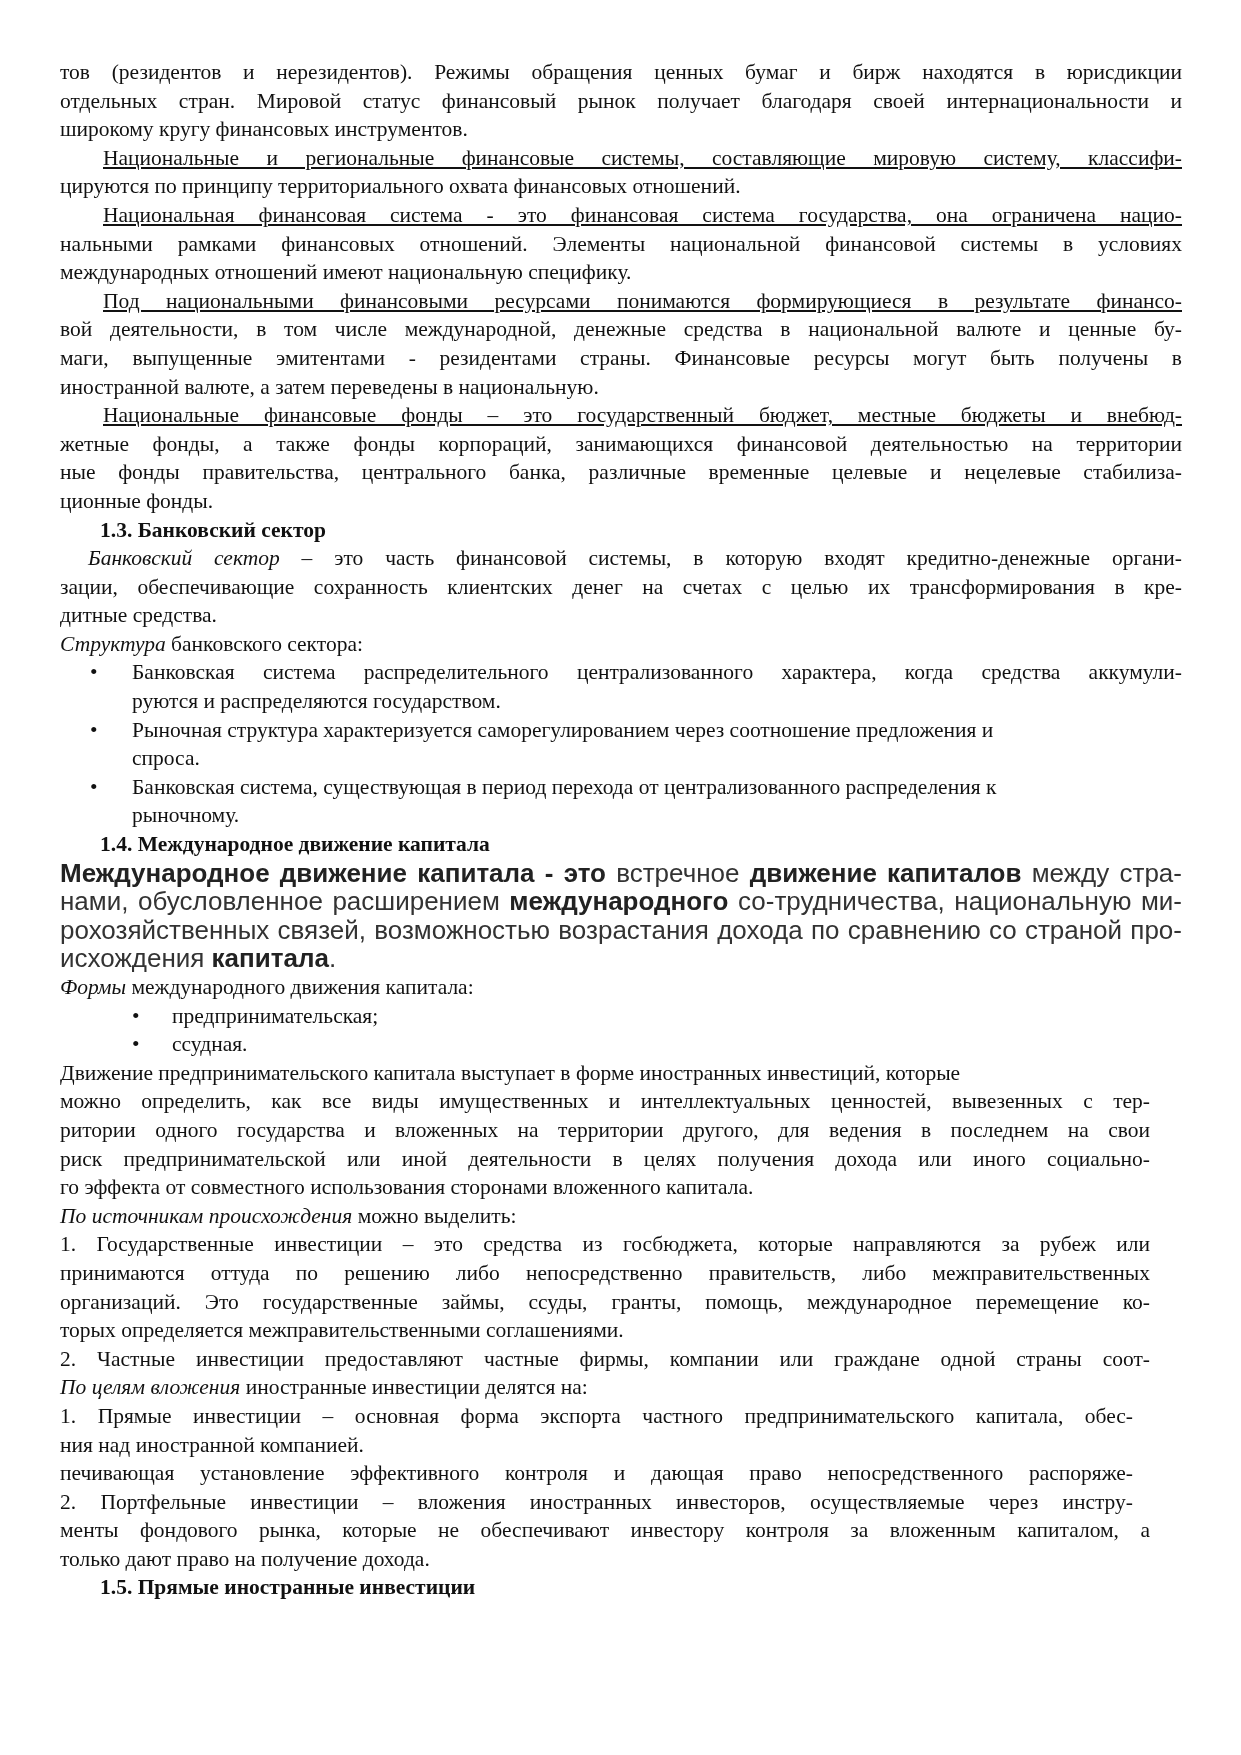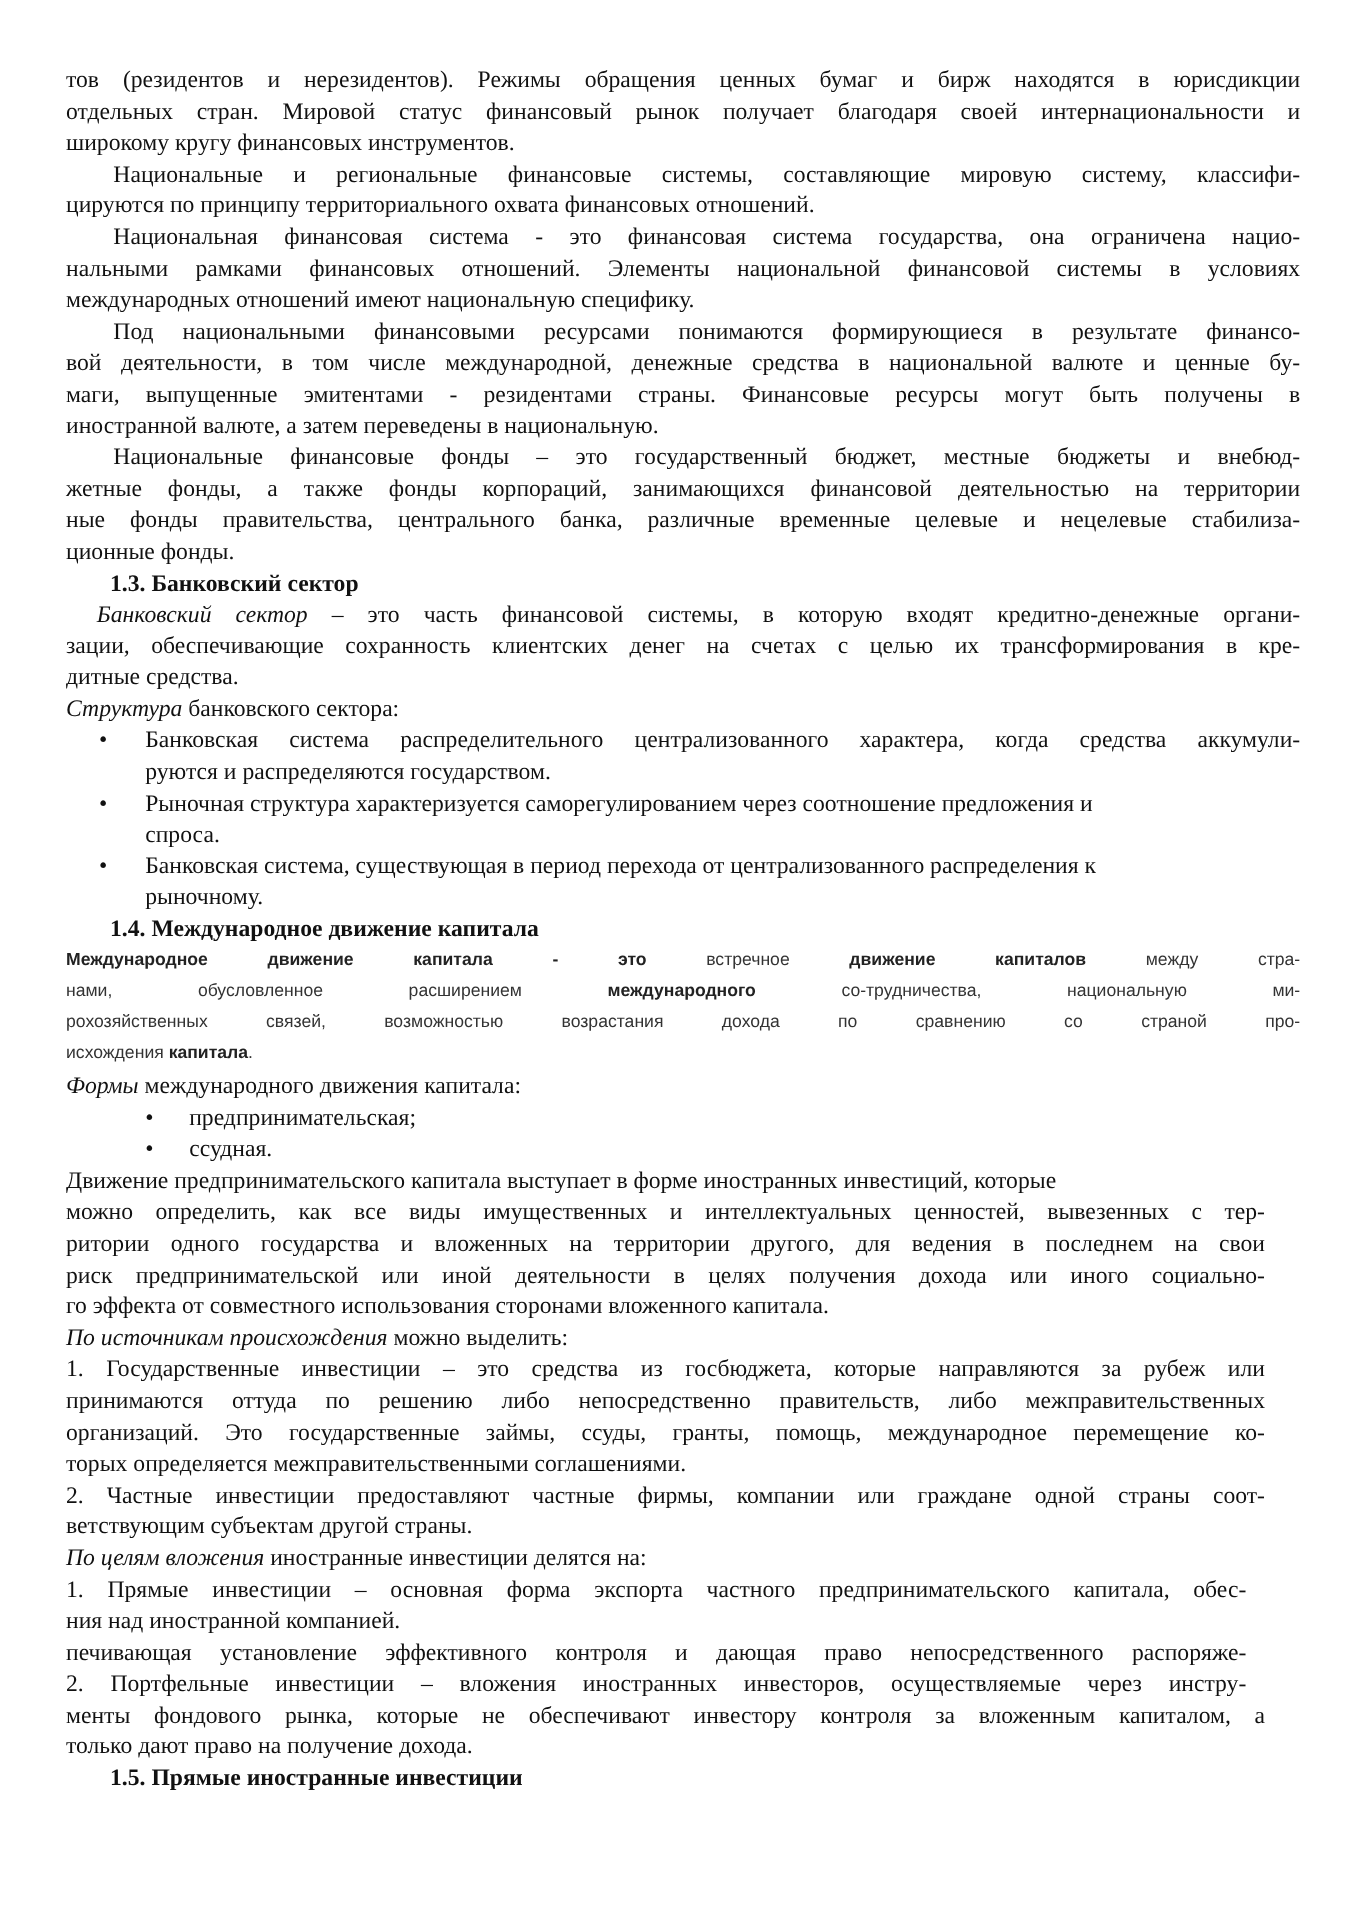--- a/index.html
+++ b/index.html
@@ -4,27 +4,27 @@
   <style>
     html, body { margin: 0; padding: 0; background: #ffffff; }
     body { width: 1241px; height: 1755px; position: relative; overflow: hidden; }
     .page {
       position: absolute; left: 60px; top: 58px; width: 1122px;
       font-family: "Liberation Serif", serif; font-size: 21.5px; color: #111;
       line-height: 28.6px;
     }
     .ln { display: block; white-space: nowrap; text-align: justify; text-align-last: justify; height: 28.6px; }
     .ln.last { text-align-last: left; }
-    .ind { padding-left: 43px; }
+    .ind { padding-left: 43px; text-decoration: underline; }
     .h { font-weight: bold; padding-left: 40px; }
     .bul { position: relative; padding-left: 72px; }
     .bul .dot { position: absolute; left: 30px; }
     .bul2 { position: relative; padding-left: 112px; }
     .bul2 .dot { position: absolute; left: 72px; }
-    .sans { font-family: "Liberation Sans", sans-serif; font-size: 16px; color: #333; }
+    .sans { font-family: "Liberation Sans", sans-serif; font-size: 26px; color: #333; }
     .sans b { color: #222; }
     .ln.r1 { width: 1073px; }
     .ln.r3 { width: 1090px; }
   </style>
 </head>
 <body>
 
 <div class="page">
 
   <div>
@@ -120,21 +120,20 @@
 
   <div>
     <div>
       <span class="ln r3">1. Государственные инвестиции – это средства из госбюджета, которые направляются за рубеж или</span>
       <span class="ln r3">принимаются оттуда по решению либо непосредственно правительств, либо межправительственных</span>
       <span class="ln r3">организаций. Это государственные займы, ссуды, гранты, помощь, международное перемещение ко-</span>
       <span class="ln last">торых определяется межправительственными соглашениями.</span>
     </div>
     <div>
       <span class="ln r3">2. Частные инвестиции предоставляют частные фирмы, компании или граждане одной страны соот-</span>
-      <span class="ln last">ветствующим субъектам другой страны.</span>
     </div>
   </div>
 
   <span class="ln last"><i>По целям вложения</i><span> иностранные инвестиции делятся на:</span></span>
 
   <div>
     <div>
       <span class="ln r1">1. Прямые инвестиции – основная форма экспорта частного предпринимательского капитала, обес-</span>
       <span class="ln last">ния над иностранной компанией.</span>
       <span class="ln r1">печивающая установление эффективного контроля и дающая право непосредственного распоряже-</span>

